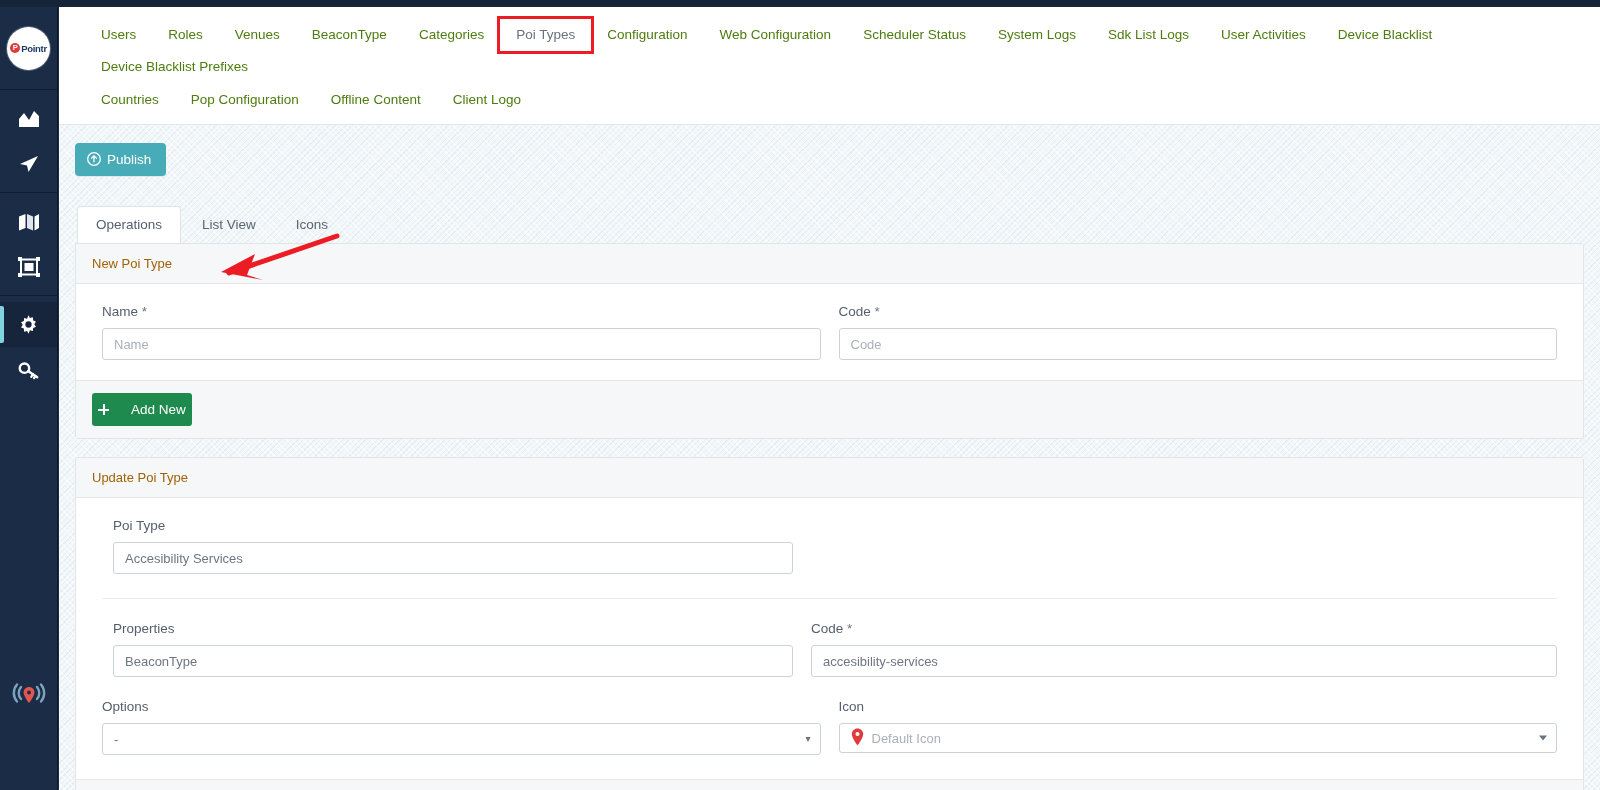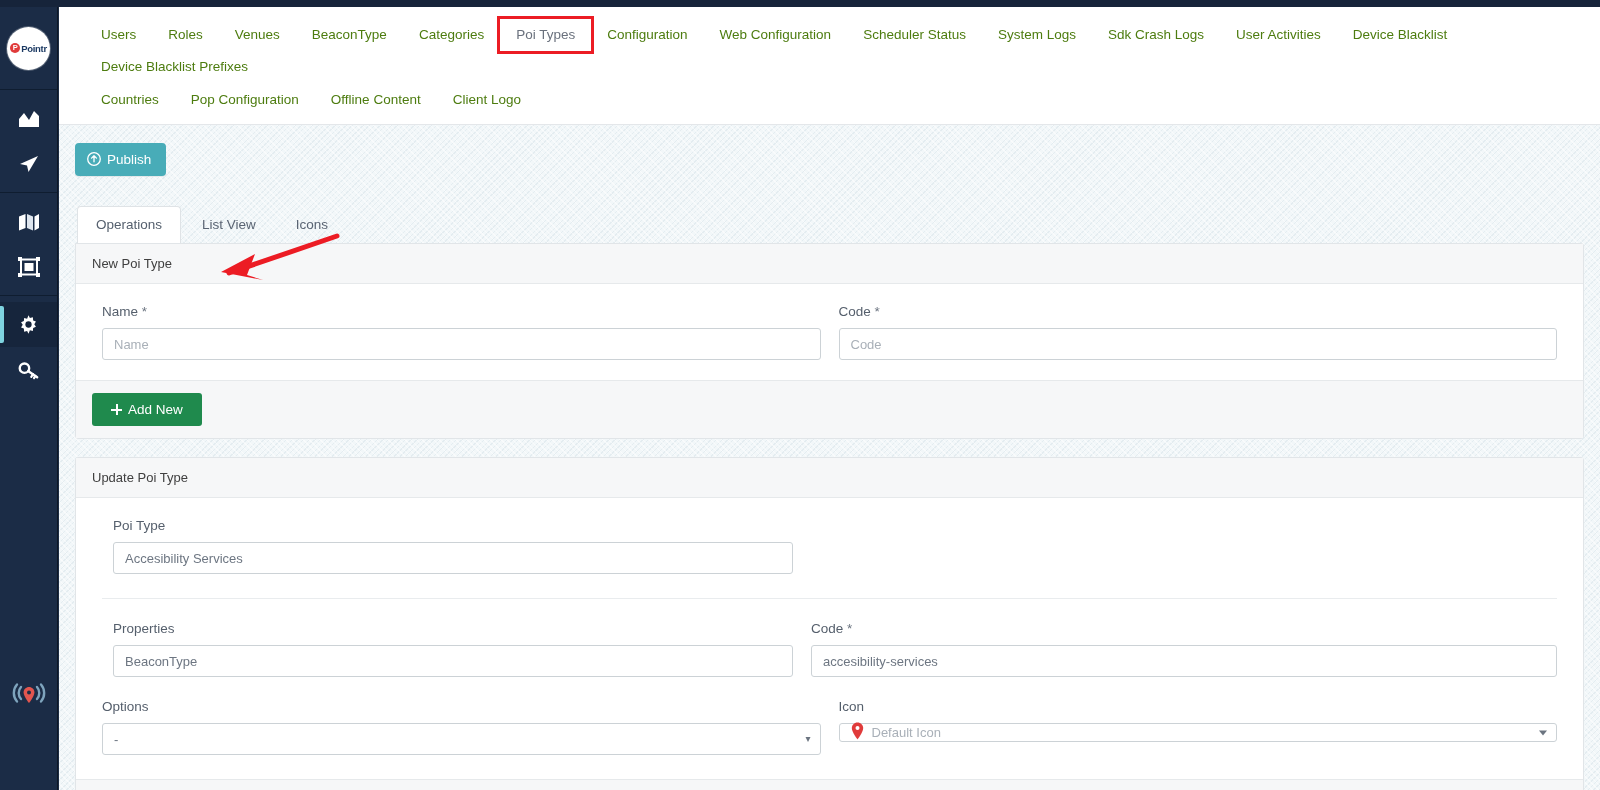--- a/index.html
+++ b/index.html
@@ -134,21 +134,21 @@
 
   
   .panel {
     background: #ffffff; border: 1px solid #e1e5e8;
     border-radius: 0 3px 3px 3px;
     margin-bottom: 18px;
   }
   .panel.second { border-radius: 3px; }
   .panel-head {
     background: #f6f7f8; border-bottom: 1px solid #e6e9eb;
-    padding: 12px 16px; font-size: 13px; color: #404040;
+    padding: 12px 16px; font-size: 13px; color: #a16207;
   }
   .panel-body { padding: 20px 26px 6px 26px; }
   .panel-foot {
     background: #f6f7f8; border-top: 1px solid #e6e9eb;
     padding: 12px 16px;
   }
 
   .form-row { display: flex; gap: 18px; }
   .form-col { flex: 1; min-width: 0; }
   .form-col.narrow { flex: 0 0 680px; margin-left: 11px; }
@@ -161,24 +161,24 @@
     width: 100%; height: 32px;
     border: 1px solid #ccd2d6; border-radius: 3px;
     padding: 4px 11px; font-size: 13px; color: #6d7682;
     font-family: inherit; background: #fff;
     outline: none;
   }
   .form-input::placeholder { color: #a9b0b8; }
   .hr-sep { border-top: 1px solid #e9ecee; margin: 24px 0 22px 0; }
 
   .btn-green {
-    display: inline-flex; align-items: center; gap: 6px;
+    display: inline-flex; align-items: center; gap: 22px;
     background: #1f8a4d; color: #fff; border: none;
     border-radius: 3px; font-size: 13.5px;
-    padding: 9px 19px; cursor: pointer; font-family: inherit;
+    padding: 9px 6px; cursor: pointer; font-family: inherit;
   }
   .plus-box {
     display: inline-block; width: 11px; height: 11px;
     position: relative;
   }
   .plus-box::before, .plus-box::after {
     content: ""; position: absolute; background: #fff;
   }
   .plus-box::before { left: 0; top: 4.5px; width: 11px; height: 2px; }
   .plus-box::after  { top: 0; left: 4.5px; height: 11px; width: 2px; }
@@ -191,21 +191,21 @@
     padding: 4px 26px 4px 11px; font-size: 13px; color: #6d7682;
     font-family: inherit; background: #fff;
     appearance: none; -webkit-appearance: none; outline: none;
   }
   .chev {
     position: absolute; right: 10px; top: 50%;
     transform: translateY(-50%); pointer-events: none;
     color: #6b7480; font-size: 10px; line-height: 1;
   }
   .icon-select {
-    width: 100%; height: 19px;
+    width: 100%; height: 30px;
     border: 1px solid #ccd2d6; border-radius: 3px;
     display: flex; align-items: center; gap: 8px;
     padding: 0 26px 0 11px; background: #fff;
     font-size: 13px; color: #a9b0b8; cursor: pointer;
   }
   .caret-sm {
     position: absolute; right: 10px; top: 50%;
     transform: translateY(-50%); pointer-events: none;
     width: 0; height: 0;
     border-left: 4px solid transparent; border-right: 4px solid transparent;
@@ -312,21 +312,21 @@
         <div class="navlink">Users</div>
         <div class="navlink">Roles</div>
         <div class="navlink">Venues</div>
         <div class="navlink">BeaconType</div>
         <div class="navlink">Categories</div>
         <div class="navlink boxed">Poi Types</div>
         <div class="navlink">Configuration</div>
         <div class="navlink">Web Configuration</div>
         <div class="navlink">Scheduler Status</div>
         <div class="navlink">System Logs</div>
-        <div class="navlink">Sdk Crash Logs</div>
+        <div class="navlink">Sdk List Logs</div>
         <div class="navlink">User Activities</div>
         <div class="navlink">Device Blacklist</div>
         <div class="navlink">Device Blacklist Prefixes</div>
       </div>
       <div class="navrow navrow2">
         <div class="navlink">Countries</div>
         <div class="navlink">Pop Configuration</div>
         <div class="navlink">Offline Content</div>
         <div class="navlink">Client Logo</div>
       </div>

